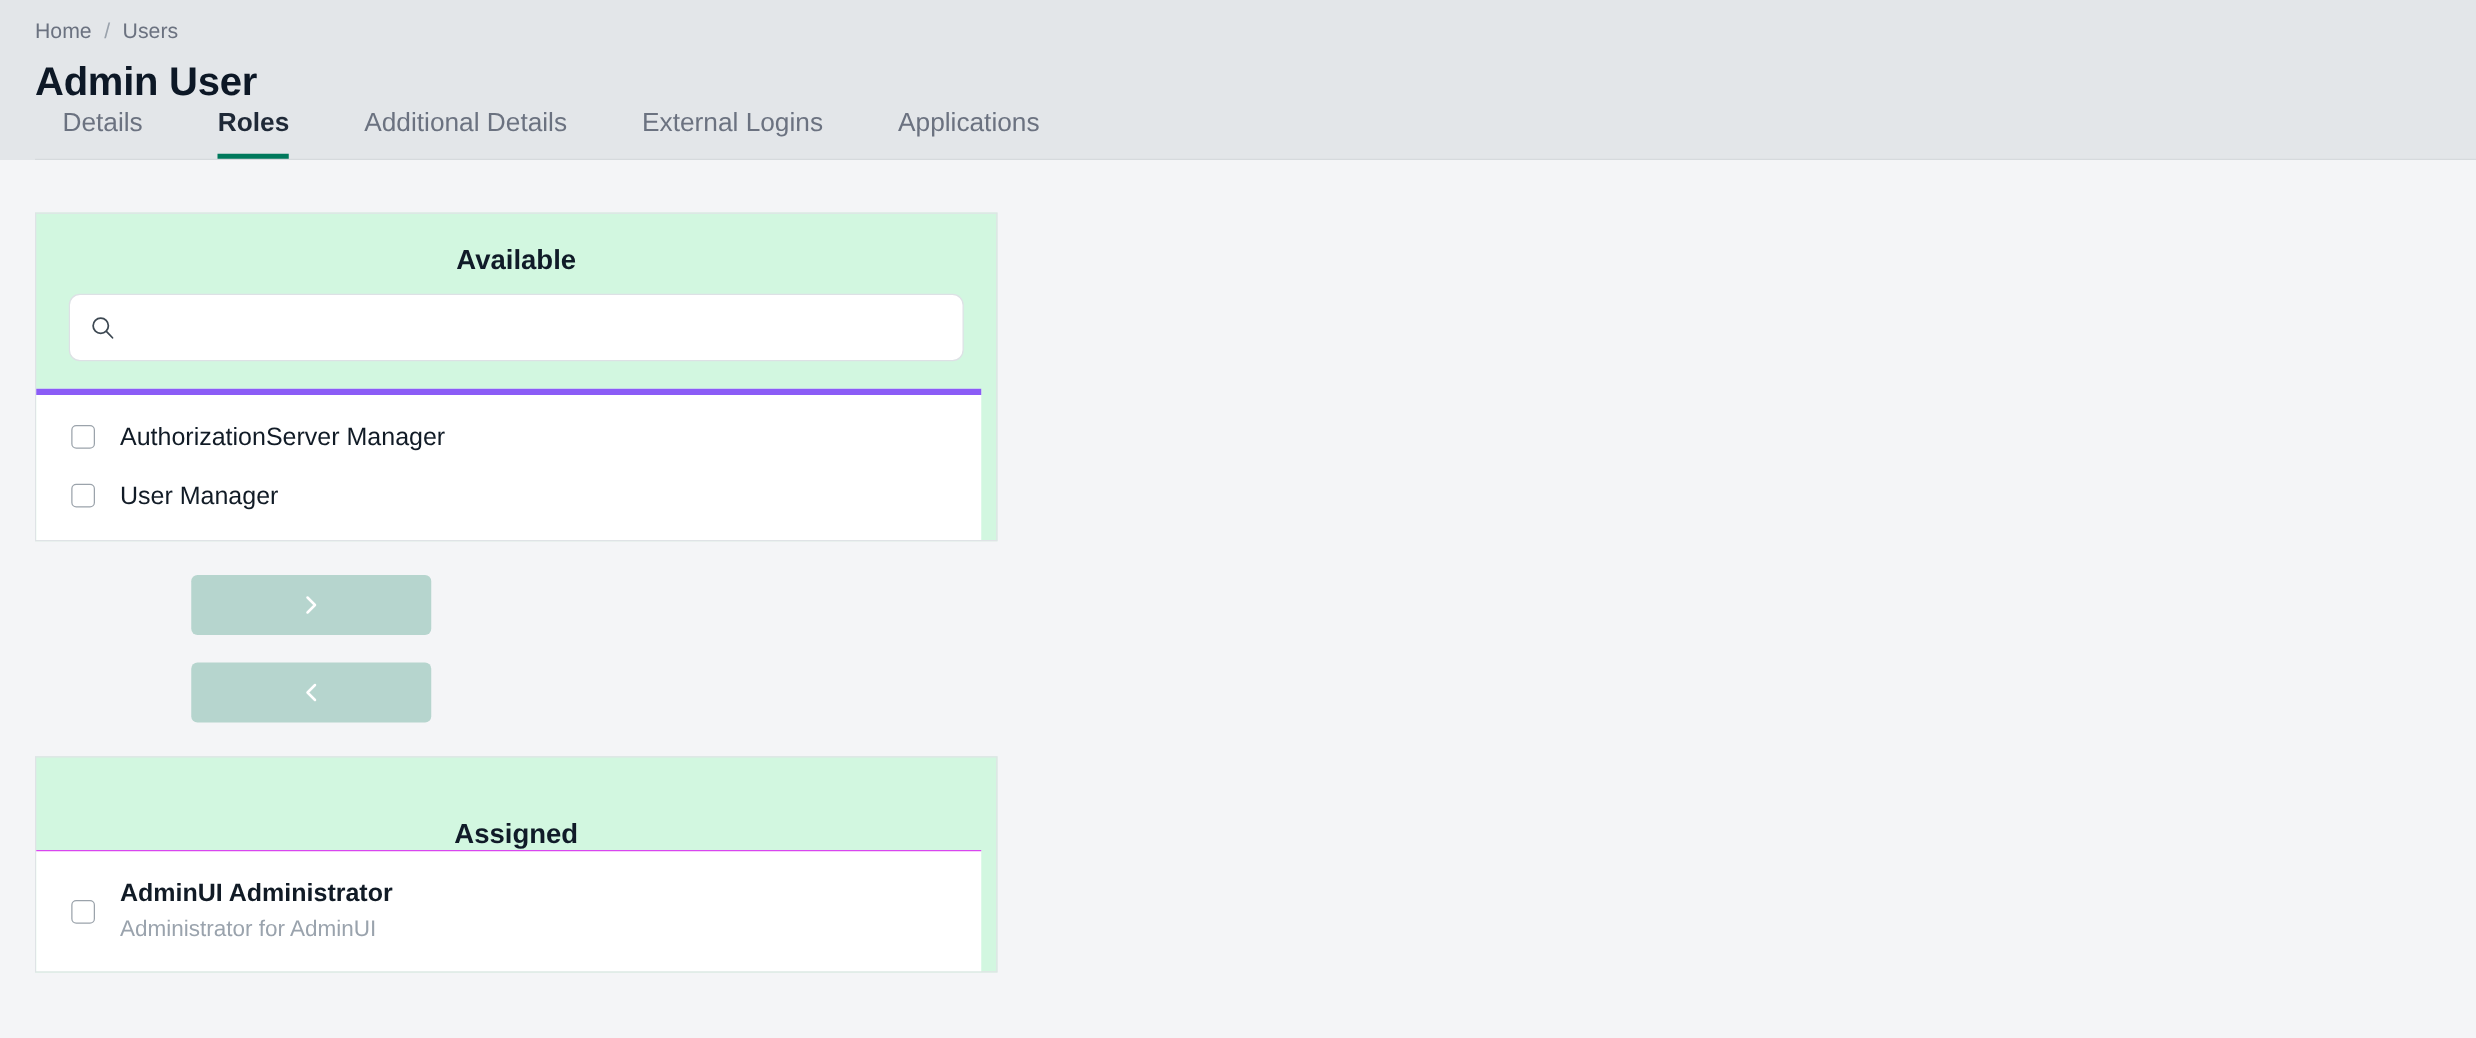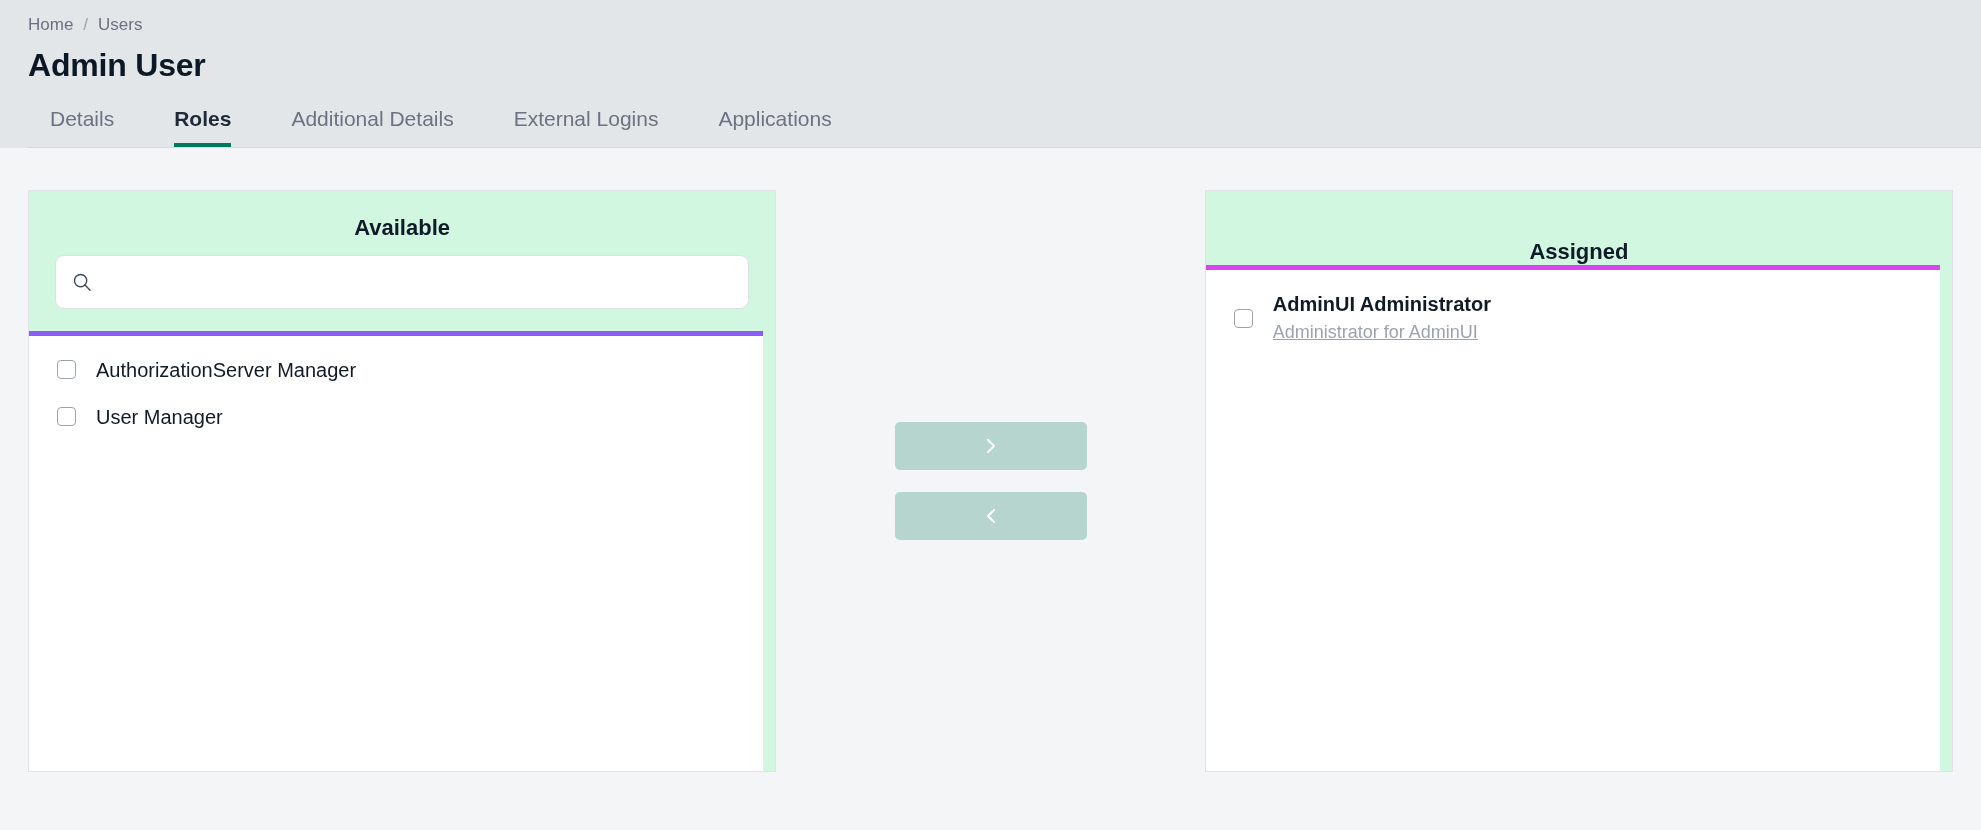--- a/index.html
+++ b/index.html
@@ -8,21 +8,21 @@
     width: 1981px; height: 830px;
     overflow: hidden;
     background: #f4f5f7;
     font-family: "Liberation Sans", sans-serif;
     -webkit-font-smoothing: antialiased;
   }
 
   
   #page-header {
     background: #e3e6e9;
-    height: 148px;
+    height: 128px;
     padding: 0 28px;
     position: relative;
   }
 
   #breadcrumb {
     display: flex;
     align-items: center;
     gap: 10px;
     padding-top: 16px;
     font-size: 17px;
@@ -78,20 +78,21 @@
   }
 
   
   #main {
     position: relative;
     height: 650px;
     background: #f4f5f7;
     padding: 42px 28px 0 28px;
     display: flex;
     align-items: flex-start;
+    flex-direction: column;
   }
 
   .pick-panel {
     background: #d2f7e0;
     border: 1px solid #dfe3e6;
     display: flex;
     flex-direction: column;
     height: 582px;
     position: relative;
   }
@@ -138,21 +139,21 @@
   .panel-search input::placeholder { color: #b6bcc4; }
 
   .panel-list {
     flex: 1 1 auto;
     background: #ffffff;
     border-top: 5px solid #8b5cf6;
     margin-right: 12px;       
     overflow: hidden;
     padding: 22px 0 0 0;
   }
-  #panel-assigned .panel-list { border-top: 5px solid #d946ef; }
+  #panel-assigned .panel-list { border-top: 1px solid #d946ef; }
 
   .list-item {
     display: flex;
     align-items: flex-start;
     gap: 20px;
     padding: 0 0 0 28px;
     margin-bottom: 22px;
     cursor: pointer;
   }
   .list-item.with-desc { align-items: center; }
@@ -169,21 +170,20 @@
   .item-title {
     font-size: 20px;
     color: #111b26;
     line-height: 1.25;
   }
   .item-title.bold { font-weight: 700; }
   .item-desc {
     font-size: 18px;
     color: #9aa3ad;
     line-height: 1.25;
-    text-decoration: underline;
   }
 
   
   #transfer-col {
     width: 441px;
     height: 582px;
     display: flex;
     flex-direction: column;
     justify-content: center;
     align-items: center;

